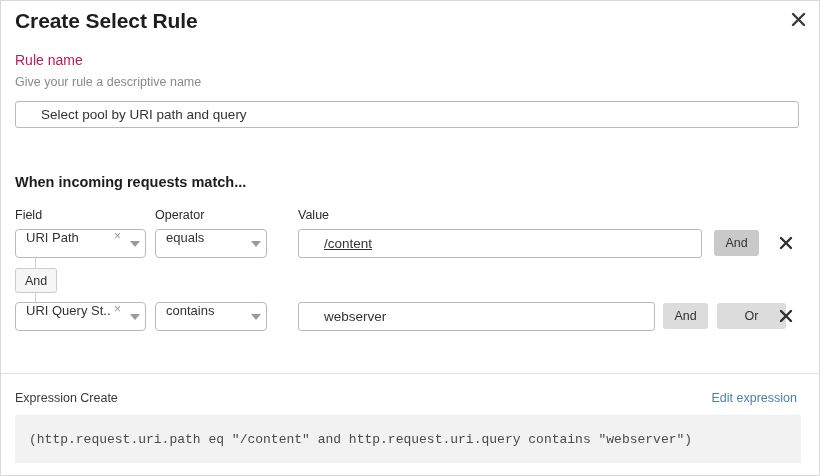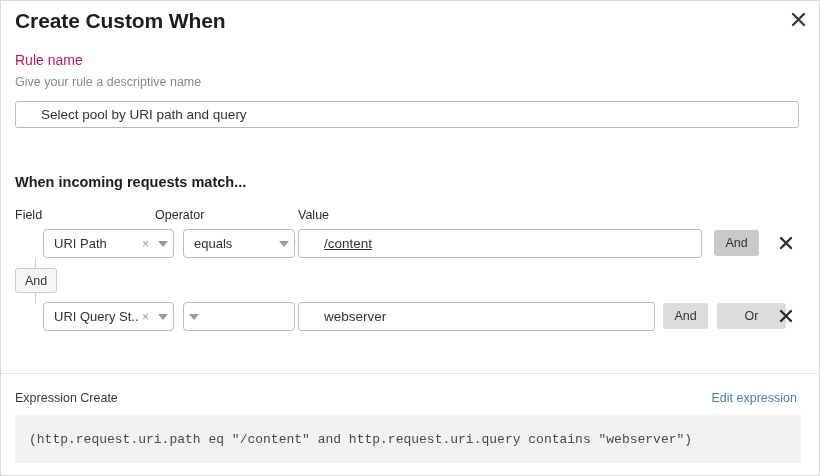--- a/index.html
+++ b/index.html
@@ -110,23 +110,21 @@
   .row-2 { top: 301px; }
 
   .select-box {
     position: absolute;
     box-sizing: border-box;
     height: 29px;
     background: #ffffff;
     border: 1px solid #b9b9b9;
     border-radius: 4px;
     display: flex;
-    align-items: center;
-    cursor: pointer;
-    margin-left: 28px;
+    cursor: pointer;
   }
   .select-text {
     flex: 1 1 auto;
     font-size: 13px;
     color: #333333;
     padding-left: 10px;
     white-space: nowrap;
     overflow: hidden;
   }
   .select-clear {
@@ -263,21 +261,21 @@
     font-size: 13px;
     color: #4a4a4a;
     white-space: pre;
   }
 </style>
 </head>
 <body>
 
 <div class="dialog">
 
-  <div class="dialog-title">Create Custom When</div>
+  <div class="dialog-title">Create Select Rule</div>
 
   <button class="close-btn">
     <svg width="15" height="15" viewBox="0 0 15 15" aria-hidden="true">
       <path d="M2 2 L13 13 M13 2 L2 13" stroke="#3a3a3a" stroke-width="2.4" stroke-linecap="round"></path>
     </svg>
   </button>
 
   <div class="field-label rule-name-label">Rule name</div>
   <div class="field-help rule-name-help">Give your rule a descriptive name</div>
   <input class="text-input rule-name-input" type="text" value="Select pool by URI path and query" style="">
@@ -321,20 +319,21 @@
   <div class="cond-row row-2">
     <div class="select-box field-select">
       <span class="select-text">URI Query St...</span>
       <span class="select-clear">×</span>
       <span class="select-caret">
           <span class="caret-tri"></span>
         </span>
     </div>
 
     <div class="select-box operator-select">
+      <span class="select-text">contains</span>
       <span class="select-caret">
           <span class="caret-tri"></span>
         </span>
     </div>
 
     <input class="text-input value-input value-input-2" type="text" value="webserver" style="">
 
     <button class="logic-btn logic-and-soft row2-and">And</button>
     <button class="logic-btn logic-or-soft row2-or">Or</button>
 

